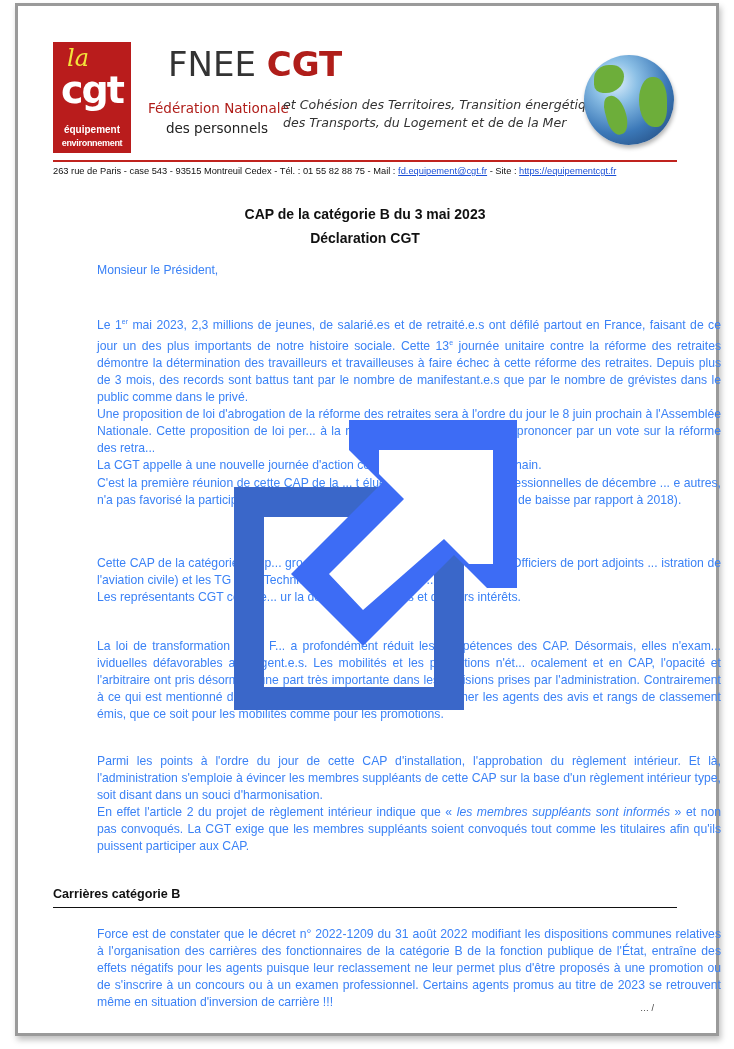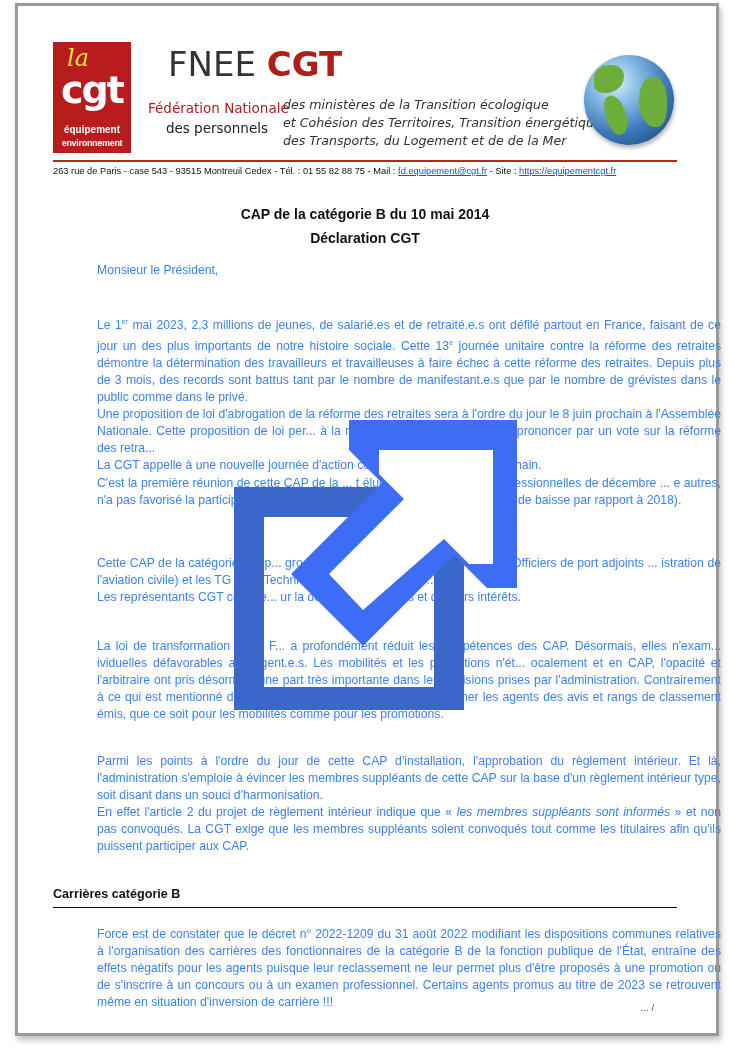--- a/index.html
+++ b/index.html
@@ -49,38 +49,37 @@
   <span class="fnee">FNEE</span>
   <span class="cgtw">CGT</span>
 </div>
 
 <div class="fed">
   <div class="l1">Fédération Nationale</div>
   <div class="l2">des personnels</div>
 </div>
 
 <div class="ministeres">
-  <div>des ministères de la Transition écologique</div>
   <div>et Cohésion des Territoires, Transition énergétique,</div>
   <div>des Transports, du Logement et de de la Mer</div>
 </div>
 
 <div class="globe">
   <div class="land2"></div>
     <div class="land1"></div>
     <div class="land3"></div>
 </div>
 
 <div class="redline"></div>
 
 <div class="address">
   <span>263 rue de Paris - case 543 - 93515 Montreuil Cedex - Tél. : 01 55 82 88 75 - Mail : </span><a>fd.equipement@cgt.fr</a><span> - Site : </span><a>https://equipementcgt.fr</a>
 </div>
 
-<div class="title t1">CAP de la catégorie B du 10 mai 2014</div>
+<div class="title t1">CAP de la catégorie B du 3 mai 2023</div>
 <div class="title t2">Déclaration CGT</div>
 
 <div class="para" style="top:262px;">
   <p>Monsieur le Président,</p>
 </div>
 
 <div class="para" style="top:313px;">
   <p class="last"><span>Le 1</span><sup style="font-size:7px">er</sup><span> mai 2023, 2,3 millions de jeunes, de salarié.es et de retraité.e.s ont défilé partout en France, faisant de ce jour un des plus importants de notre histoire sociale. Cette 13</span><sup style="font-size:7px">e</sup><span> journée unitaire contre la réforme des retraites démontre la détermination des travailleurs et travailleuses à faire échec à cette réforme des retraites. Depuis plus de 3 mois, des records sont battus tant par le nombre de manifestant.e.s que par le nombre de grévistes dans le public comme dans le privé.</span></p>
   <p class="last">Une proposition de loi d'abrogation de la réforme des retraites sera à l'ordre du jour le 8 juin prochain à l'Assemblée Nationale. Cette proposition de loi per... à la représentation nationale de se prononcer par un vote sur la réforme des retra...</p>
   <p class="last">La CGT appelle à une nouvelle journée d'action com... estations  le 6 juin prochain.</p>

